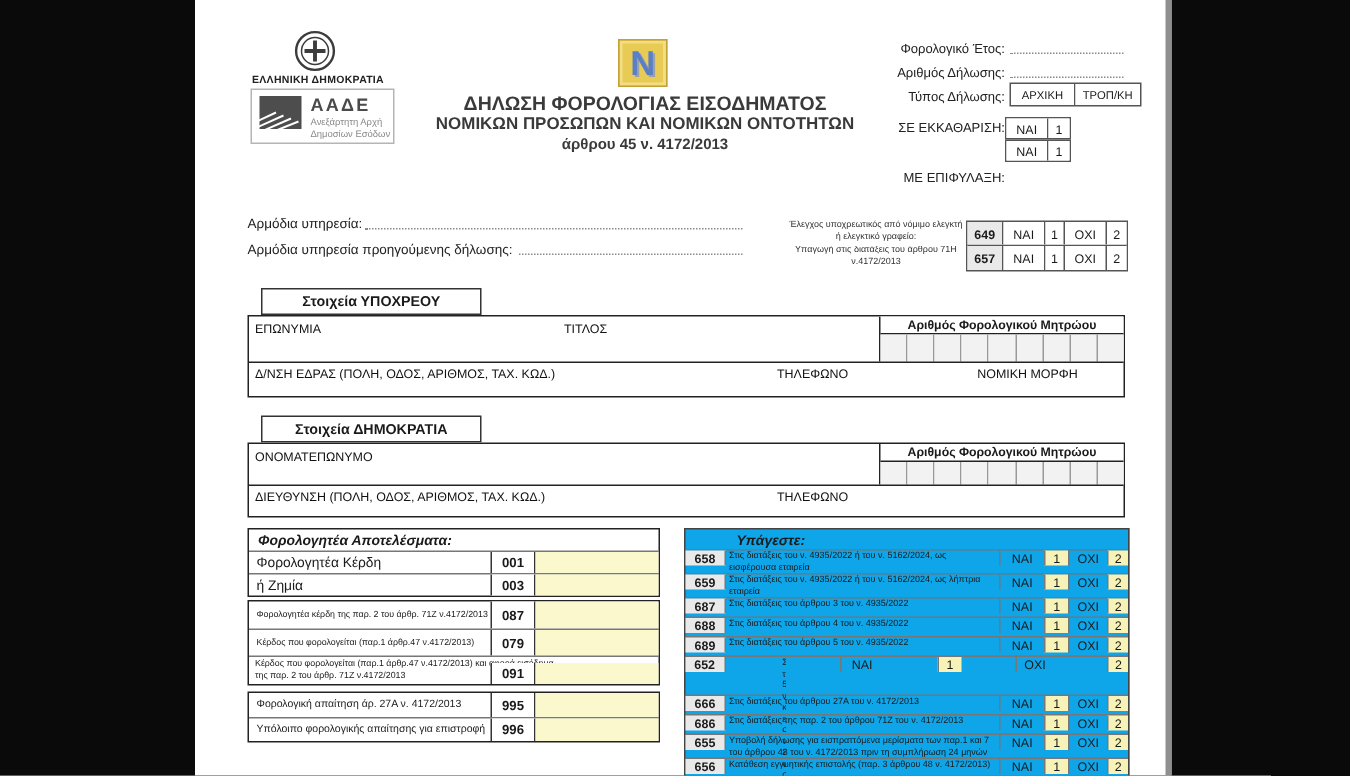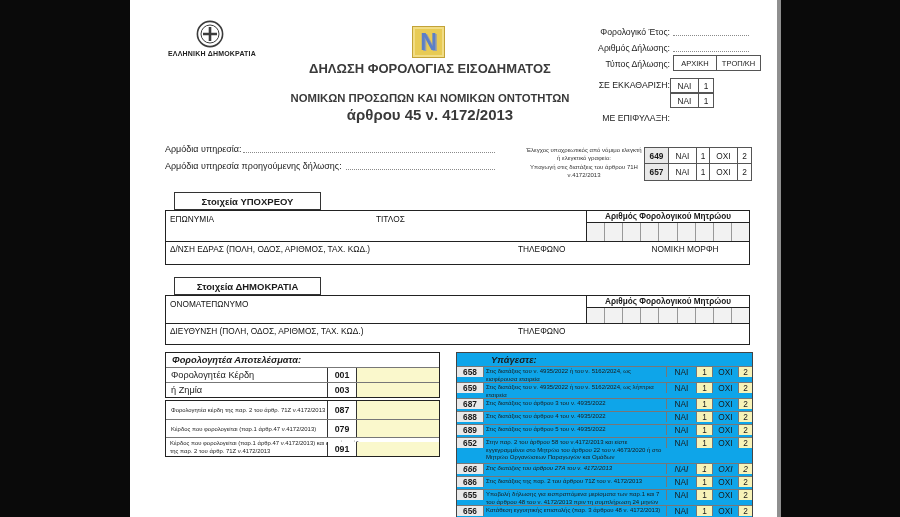--- a/index.html
+++ b/index.html
@@ -17,22 +17,22 @@
   .republic{left:10px;top:50px;width:144px;text-align:center;font-size:7px;font-weight:bold;color:#222;letter-spacing:.2px}
   .aade-box{left:37px;top:59px;width:96px;height:37px;border:1px solid #b5b5b5;background:#fff}
   .aade-logo{position:absolute;left:1px;top:3px;width:34px;height:30px}
   .aade-name{position:absolute;left:39px;top:3px;font-size:12px;font-weight:bold;letter-spacing:1.5px;color:#4a4a4a}
   .aade-sub{position:absolute;left:39px;font-size:6.3px;color:#8a8a8a}
   .aade-sub.s1{top:18px}.aade-sub.s2{top:26px}
   .n-badge{left:282px;top:26px;width:33px;height:32px;background:#e8cb55;border:1px solid #c2a237;box-shadow:inset 0 0 0 2px #f2dd85;display:flex;align-items:center;justify-content:center}
   .n-badge span{font-size:23px;font-weight:bold;color:#5b7fc7;text-shadow:1.5px 1px 0 #9aa0a8}
   .title-block{left:148px;top:61px;width:304px;text-align:center;color:#3a3a3a}
   .t1{font-size:13px;font-weight:bold}
-  .t2{font-size:11.3px;font-weight:bold;margin-top:16px}
-  .t3{font-size:15px;font-weight:bold;margin-top:2px}
+  .t2{font-size:11.3px;font-weight:bold;margin-top:1px}
+  .t3{font-size:10px;font-weight:bold;margin-top:2px}
 
   
   .tr-label{position:absolute;left:428px;width:112px;text-align:right;font-size:8.7px;color:#222;white-space:nowrap}
   .fill-line{position:absolute;border-bottom:1.2px dotted #8a8a8a}
   .type-boxes{left:543px;top:55px;display:flex;height:16px;border:1px solid #555}
   .type-cell{width:43px;font-size:7.5px;display:flex;align-items:center;justify-content:center;border-right:1px solid #555;background:#fff}
   .type-cell:last-child{border-right:none}
   .yn-box{display:flex;height:15px;border:1px solid #555;position:absolute;left:540px}
   .yn-yes{width:28px;font-size:8.3px;display:flex;align-items:center;justify-content:center;border-right:1px solid #555;background:#fff}
   .yn-val{width:14px;font-size:8.3px;display:flex;align-items:center;justify-content:center;background:#fff}
@@ -97,20 +97,34 @@
   <div class="bar right"></div>
 
   <div class="page">
 
     <svg class="abs emblem" viewBox="0 0 28 28">
       <circle cx="14" cy="14" r="12.6" fill="none" stroke="#3c3c3c" stroke-width="1.6"></circle>
       <circle cx="14" cy="14" r="9" fill="none" stroke="#3c3c3c" stroke-width="1"></circle>
       <path d="M14 7 V21 M7 14 H21" stroke="#3c3c3c" stroke-width="2.6"></path>
     </svg>
     <div class="abs republic">ΕΛΛΗΝΙΚΗ ΔΗΜΟΚΡΑΤΙΑ</div>
+    <div class="abs aade-box">
+      <svg class="aade-logo" viewBox="0 0 34 30">
+        <rect x="4" y="1" width="28" height="22" fill="#4d4d4d"></rect>
+        <g stroke="#fff" stroke-width="1.3" fill="none">
+          <path d="M0 19 L15 12"></path>
+            <path d="M0 23 L20 14"></path>
+            <path d="M0 27 L25 16"></path>
+            <path d="M0 30 L30 18"></path>
+        </g>
+      </svg>
+      <div class="aade-name">ΑΑΔΕ</div>
+      <div class="aade-sub s1">Ανεξάρτητη Αρχή</div>
+      <div class="aade-sub s2">Δημοσίων Εσόδων</div>
+    </div>
 
     <div class="abs n-badge">
         <span>N</span>
       </div>
 
     <div class="abs title-block">
       <div class="t1">ΔΗΛΩΣΗ ΦΟΡΟΛΟΓΙΑΣ ΕΙΣΟΔΗΜΑΤΟΣ</div>
       <div class="t2">ΝΟΜΙΚΩΝ ΠΡΟΣΩΠΩΝ ΚΑΙ ΝΟΜΙΚΩΝ ΟΝΤΟΤΗΤΩΝ</div>
       <div class="t3">άρθρου 45 ν. 4172/2013</div>
     </div>
@@ -238,20 +252,32 @@
           <div class="res-label">Κέρδος που φορολογείται (παρ.1 άρθρ.47 ν.4172/2013)</div>
           <div class="res-code">079</div>
           <div class="res-yellow"></div>
         </div>
         <div class="res-row small twoline">
           <div class="twoline-text">Κέρδος που φορολογείται (παρ.1 άρθρ.47 ν.4172/2013) και αφορά εισόδημα της παρ. 2 του άρθρ. 71Ζ ν.4172/2013</div>
           <div class="res-code">091</div>
           <div class="res-yellow"></div>
         </div>
       </div>
+    <div class="res-group" style="top:461px;height:34px">
+        <div class="res-row gc">
+          <div class="res-label">Φορολογική απαίτηση άρ. 27Α ν. 4172/2013</div>
+          <div class="res-code">995</div>
+          <div class="res-yellow"></div>
+        </div>
+        <div class="res-row gc">
+          <div class="res-label">Υπόλοιπο φορολογικής απαίτησης για επιστροφή</div>
+          <div class="res-code">996</div>
+          <div class="res-yellow"></div>
+        </div>
+      </div>
 
     <div class="subject">
       <div class="sub-head">Υπάγεστε:</div>
       <div>
           <div class="s-row" style="height: 16px;">
             <div class="s-code">658</div>
             <div class="s-desc">Στις διατάξεις του ν. 4935/2022 ή του ν. 5162/2024, ως εισφέρουσα εταιρεία</div>
             <div class="s-yes">ΝΑΙ</div>
             <div class="s-val">1</div>
             <div class="s-no">ΟΧΙ</div>
@@ -282,29 +308,29 @@
             <div class="s-val n">2</div>
           </div>
           <div class="s-row" style="height: 13px;">
             <div class="s-code">689</div>
             <div class="s-desc">Στις διατάξεις του άρθρου 5 του ν. 4935/2022</div>
             <div class="s-yes">ΝΑΙ</div>
             <div class="s-val">1</div>
             <div class="s-no">ΟΧΙ</div>
             <div class="s-val n">2</div>
           </div>
-          <div class="s-row" style="height: 26px;">
+          <div class="s-row" style="height: 26px; gap: 36px;">
             <div class="s-code">652</div>
             <div class="s-desc">Στην παρ. 2 του άρθρου 58 του ν.4172/2013 και είστε εγγεγραμμένοι στο Μητρώο του άρθρου 22 του ν.4673/2020 ή στο Μητρώο Οργανώσεων Παραγωγών και Ομάδων</div>
             <div class="s-yes">ΝΑΙ</div>
             <div class="s-val">1</div>
             <div class="s-no">ΟΧΙ</div>
             <div class="s-val n">2</div>
           </div>
-          <div class="s-row" style="height: 13px; font-style: italic;">
+          <div class="s-row" style="height: 13px;">
             <div class="s-code">666</div>
             <div class="s-desc">Στις διατάξεις του άρθρου 27Α του ν. 4172/2013</div>
             <div class="s-yes">ΝΑΙ</div>
             <div class="s-val">1</div>
             <div class="s-no">ΟΧΙ</div>
             <div class="s-val n">2</div>
           </div>
           <div class="s-row" style="height: 13px;">
             <div class="s-code">686</div>
             <div class="s-desc">Στις διατάξεις της παρ. 2 του άρθρου 71Ζ του ν. 4172/2013</div>

